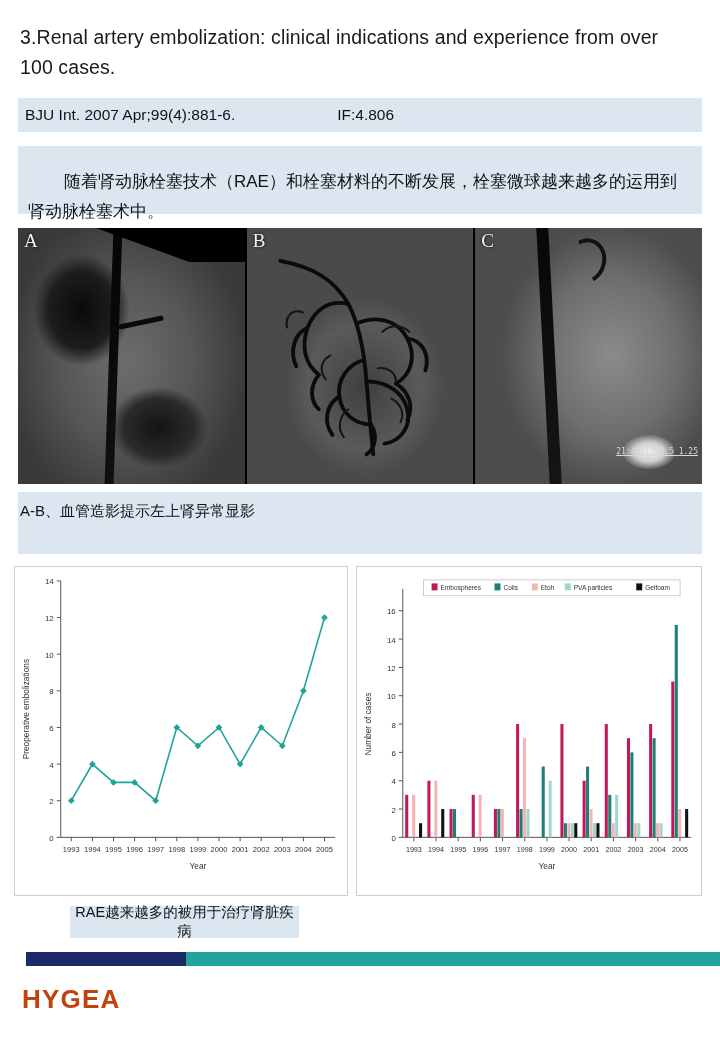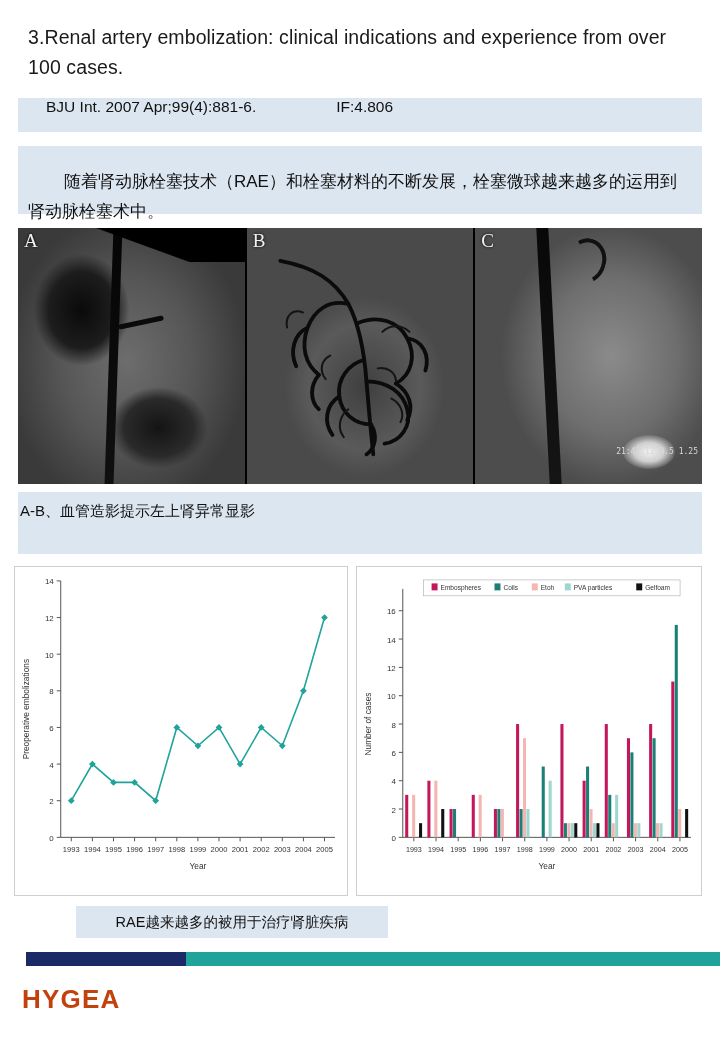--- a/index.html
+++ b/index.html
@@ -10,39 +10,39 @@
     font-family: "Liberation Sans", sans-serif;
     color: #111111;
     position: relative;
     overflow: hidden;
   }
   .slide { position: absolute; inset: 0; }
 
   
   .title {
     position: absolute;
-    left: 28px; top: 22px; width: 640px;
+    left: 20px; top: 22px; width: 640px;
     font-size: 19.5px;
     line-height: 30px;
     color: #1a1a1a;
     letter-spacing: 0.1px;
   }
 
   
   .citation {
     position: absolute;
     left: 18px; top: 98px; width: 684px; height: 34px;
     background: #dce6f1;
-    display: flex; 
+    display: flex; align-items: center;
     font-size: 15.5px;
     color: #111;
-    padding: 0 28px;
+    padding: 0 7px;
   }
   .citation .ref { flex: 0 0 auto; }
-  .citation .if { margin-left: 80px; }
+  .citation .if { margin-left: 102px; }
 
   
   .abstract {
     position: absolute;
     left: 18px; top: 146px; width: 684px; height: 68px;
     background: #dce6f1;
     font-size: 17px;
     line-height: 30px;
     padding: 21px 10px 0 10px;
     color: #111;
@@ -125,20 +125,21 @@
     position: absolute; right: 12%; bottom: 6%;
     width: 52px; height: 34px;
     background: radial-gradient(ellipse at 50% 50%, #f0f0f0 0%, #cfcfcf 40%, rgba(160,160,160,0) 75%);
     border-radius: 50%;
   }
   .angC .stamp {
     position: absolute; right: 4px; bottom: 28px;
     color: #d8d8d8; font-size: 8px; line-height: 9px;
     text-align: right;
     font-family: "DejaVu Sans Mono", monospace;
+    text-decoration: underline;
   }
 
   
   .caption {
     position: absolute;
     left: 18px; top: 492px; width: 684px; height: 62px;
     background: #dce6f1;
     padding: 6px 2px;
     font-size: 15px; line-height: 26px;
     color: #111;
@@ -152,21 +153,21 @@
   }
   .chart-left  { left: 14px;  width: 334px; }
   .chart-right { left: 356px; width: 346px; }
 
   .chart-caption {
     position: absolute; top: 906px; height: 32px;
     background: #dce6f1;
     display: flex; align-items: center; justify-content: center;
     font-size: 14.5px; color: #111;
   }
-  .cap-left  { left: 76px;  width: 312px; text-align: center; }
+  .cap-left  { left: 70px;  width: 229px; text-align: center; }
   .cap-right { left: 380px; width: 322px; }
 
   
   .bar {
     position: absolute; left: 0; top: 952px; width: 720px; height: 14px;
     display: flex;
   }
   .bar .seg1 { width: 26px; background: #ffffff; }
   .bar .seg2 { width: 160px; background: #1b2a66; }
   .bar .seg3 { flex: 1; background: #1fa39a; }

